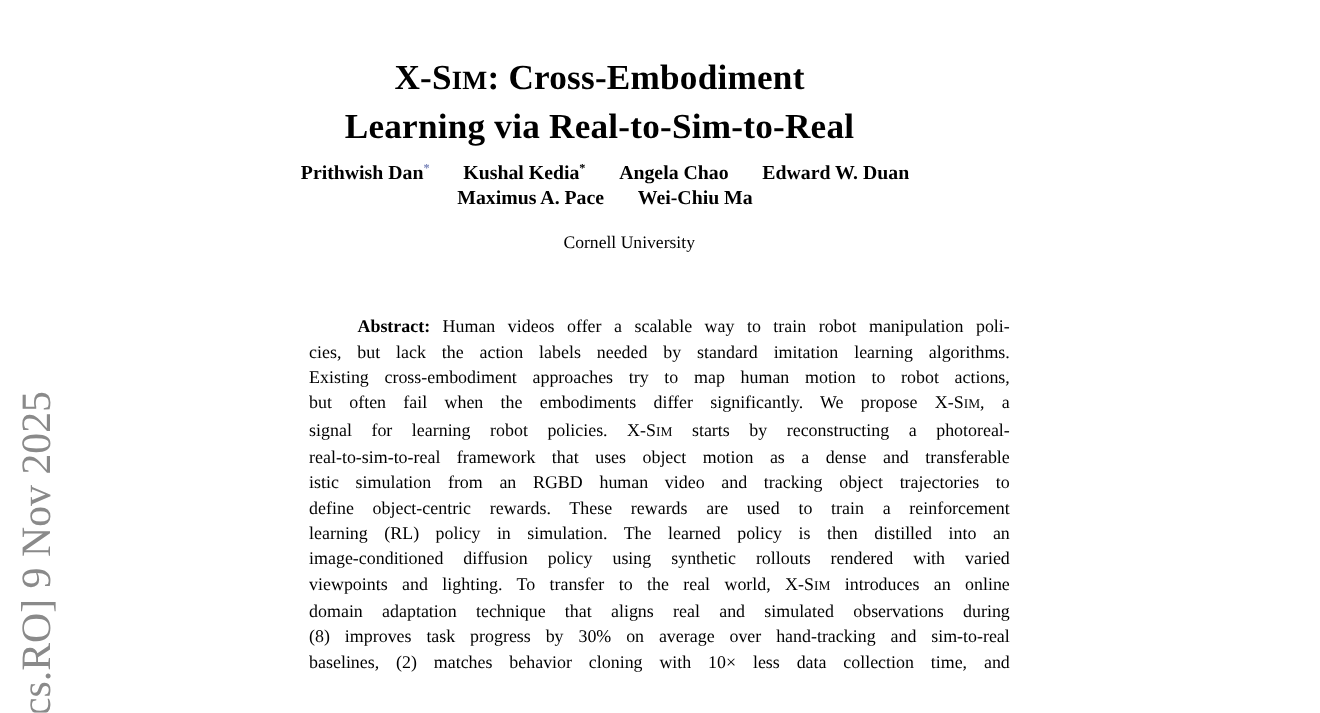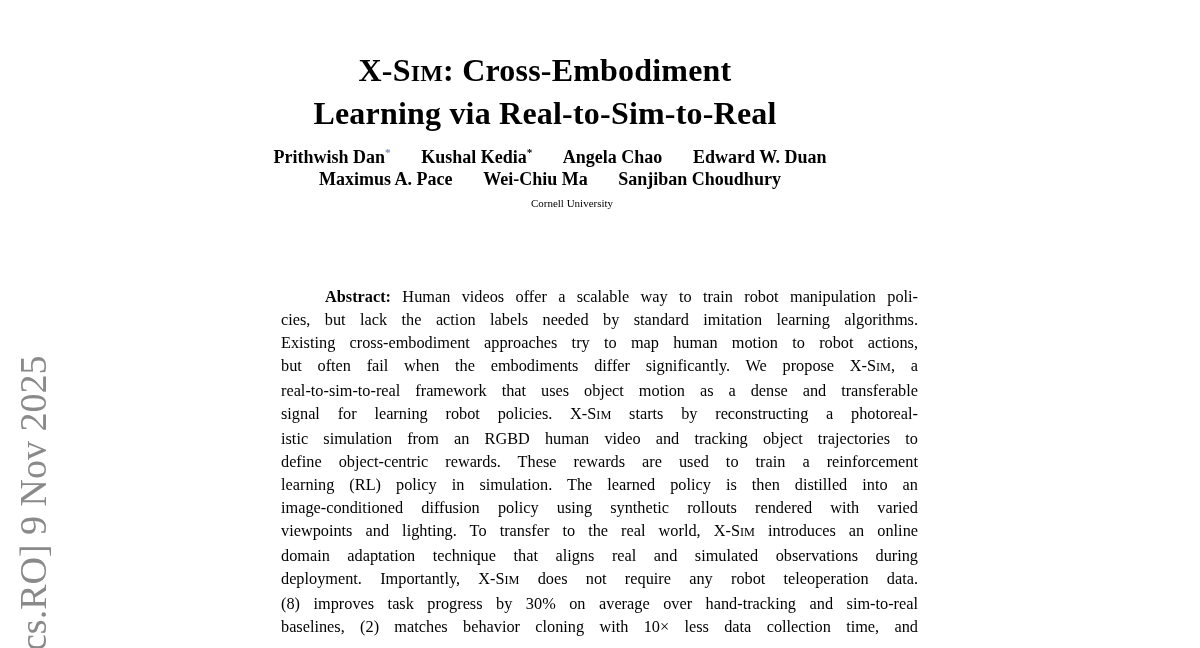--- a/index.html
+++ b/index.html
@@ -64,22 +64,22 @@
     font-weight: bold;
   }
   .author { white-space: nowrap; }
   .author sup {
     font-size: 0.62em;
     line-height: 0;
     vertical-align: super;
   }
   .affiliation {
     font-weight: normal;
-    font-size: 11px;
-    margin-top: 2px;
+    font-size: 16px;
+    margin-top: 20px;
     padding-left: 44px;
   }
 
   
   .abstract-block {
     position: absolute;
     top: 285px;
     left: 281px;
     width: 637px;
     font-size: 16.3px;
@@ -107,36 +107,34 @@
   <div class="authors-block">
     <div class="author-line">
       <span class="author"><span>Prithwish Dan</span><sup style="color: rgb(125, 136, 187);">*</sup></span>
       <span class="author"><span>Kushal Kedia</span><sup style="color: rgb(0, 0, 0);">*</sup></span>
       <span class="author"><span>Angela Chao</span><sup style="color: rgb(0, 0, 0);"></sup></span>
       <span class="author"><span>Edward W. Duan</span><sup style="color: rgb(0, 0, 0);"></sup></span>
     </div>
     <div class="author-line">
       <span class="author"><span>Maximus A. Pace</span><sup style="color: rgb(0, 0, 0);"></sup></span>
       <span class="author"><span>Wei-Chiu Ma</span><sup style="color: rgb(0, 0, 0);"></sup></span>
-      <span class="author"><span>Sanjiban Choudhury</span><sup style="color: rgb(0, 0, 0);"></sup></span>
     </div>
     <div class="affiliation">Cornell University</div>
   </div>
 
   <div class="abstract-block">
     <div class="abs-line"><b>Abstract:</b> Human videos offer a scalable way to train robot manipulation poli-</div>
     <div class="abs-line">cies, but lack the action labels needed by standard imitation learning algorithms.</div>
     <div class="abs-line">Existing cross-embodiment approaches try to map human motion to robot actions,</div>
     <div class="abs-line">but often fail when the embodiments differ significantly. We propose X-S<span class="sc">IM</span>, a</div>
+    <div class="abs-line">signal for learning robot policies. X-S<span class="sc">IM</span> starts by reconstructing a photoreal-</div>
     <div class="abs-line">real-to-sim-to-real framework that uses object motion as a dense and transferable</div>
-    <div class="abs-line">signal for learning robot policies. X-S<span class="sc">IM</span> starts by reconstructing a photoreal-</div>
     <div class="abs-line">istic simulation from an RGBD human video and tracking object trajectories to</div>
     <div class="abs-line">define object-centric rewards. These rewards are used to train a reinforcement</div>
     <div class="abs-line">learning (RL) policy in simulation. The learned policy is then distilled into an</div>
     <div class="abs-line">image-conditioned diffusion policy using synthetic rollouts rendered with varied</div>
     <div class="abs-line">viewpoints and lighting. To transfer to the real world, X-S<span class="sc">IM</span> introduces an online</div>
     <div class="abs-line">domain adaptation technique that aligns real and simulated observations during</div>
-    <div class="abs-line">deployment. Importantly, X-S<span class="sc">IM</span> does not require any robot teleoperation data.</div>
     <div class="abs-line">(8) improves task progress by 30% on average over hand-tracking and sim-to-real</div>
     <div class="abs-line">baselines, (2) matches behavior cloning with 10× less data collection time, and</div>
   </div>
 
 </div>
 
 </body></html>

